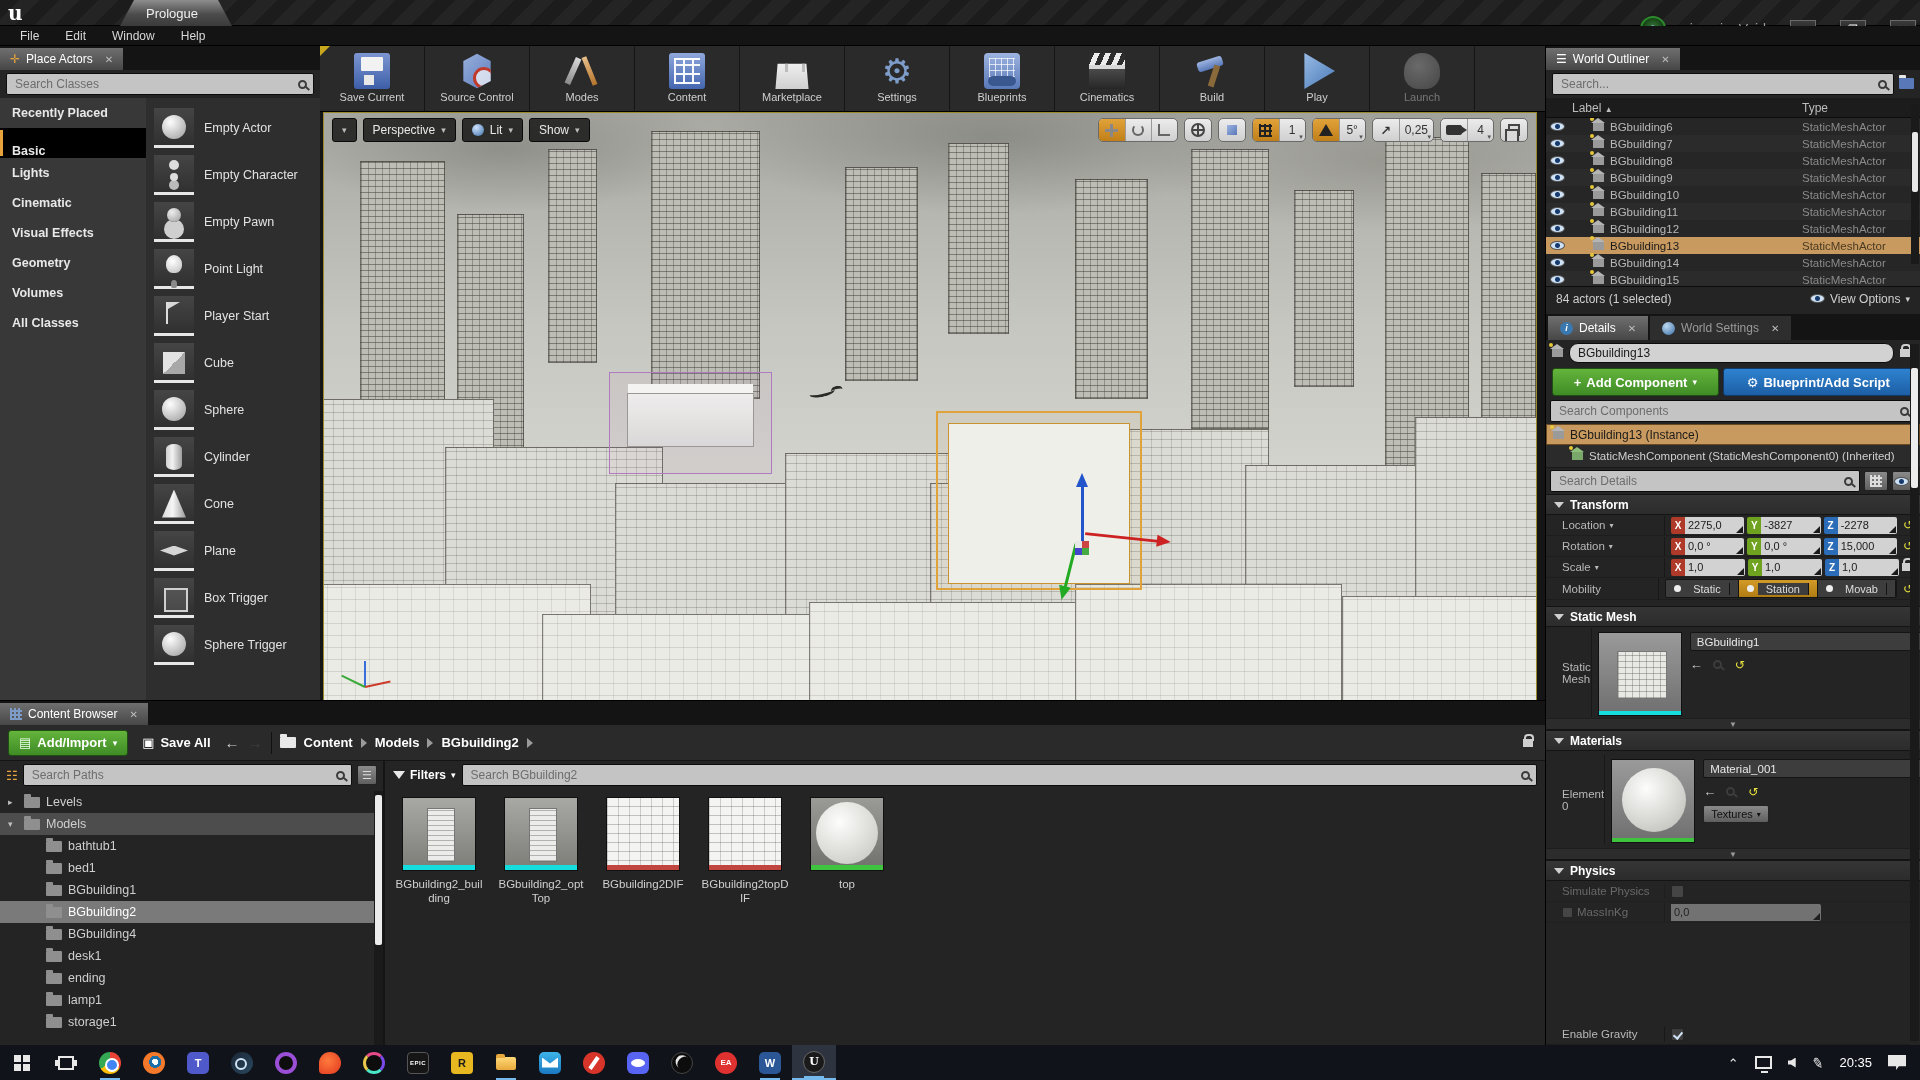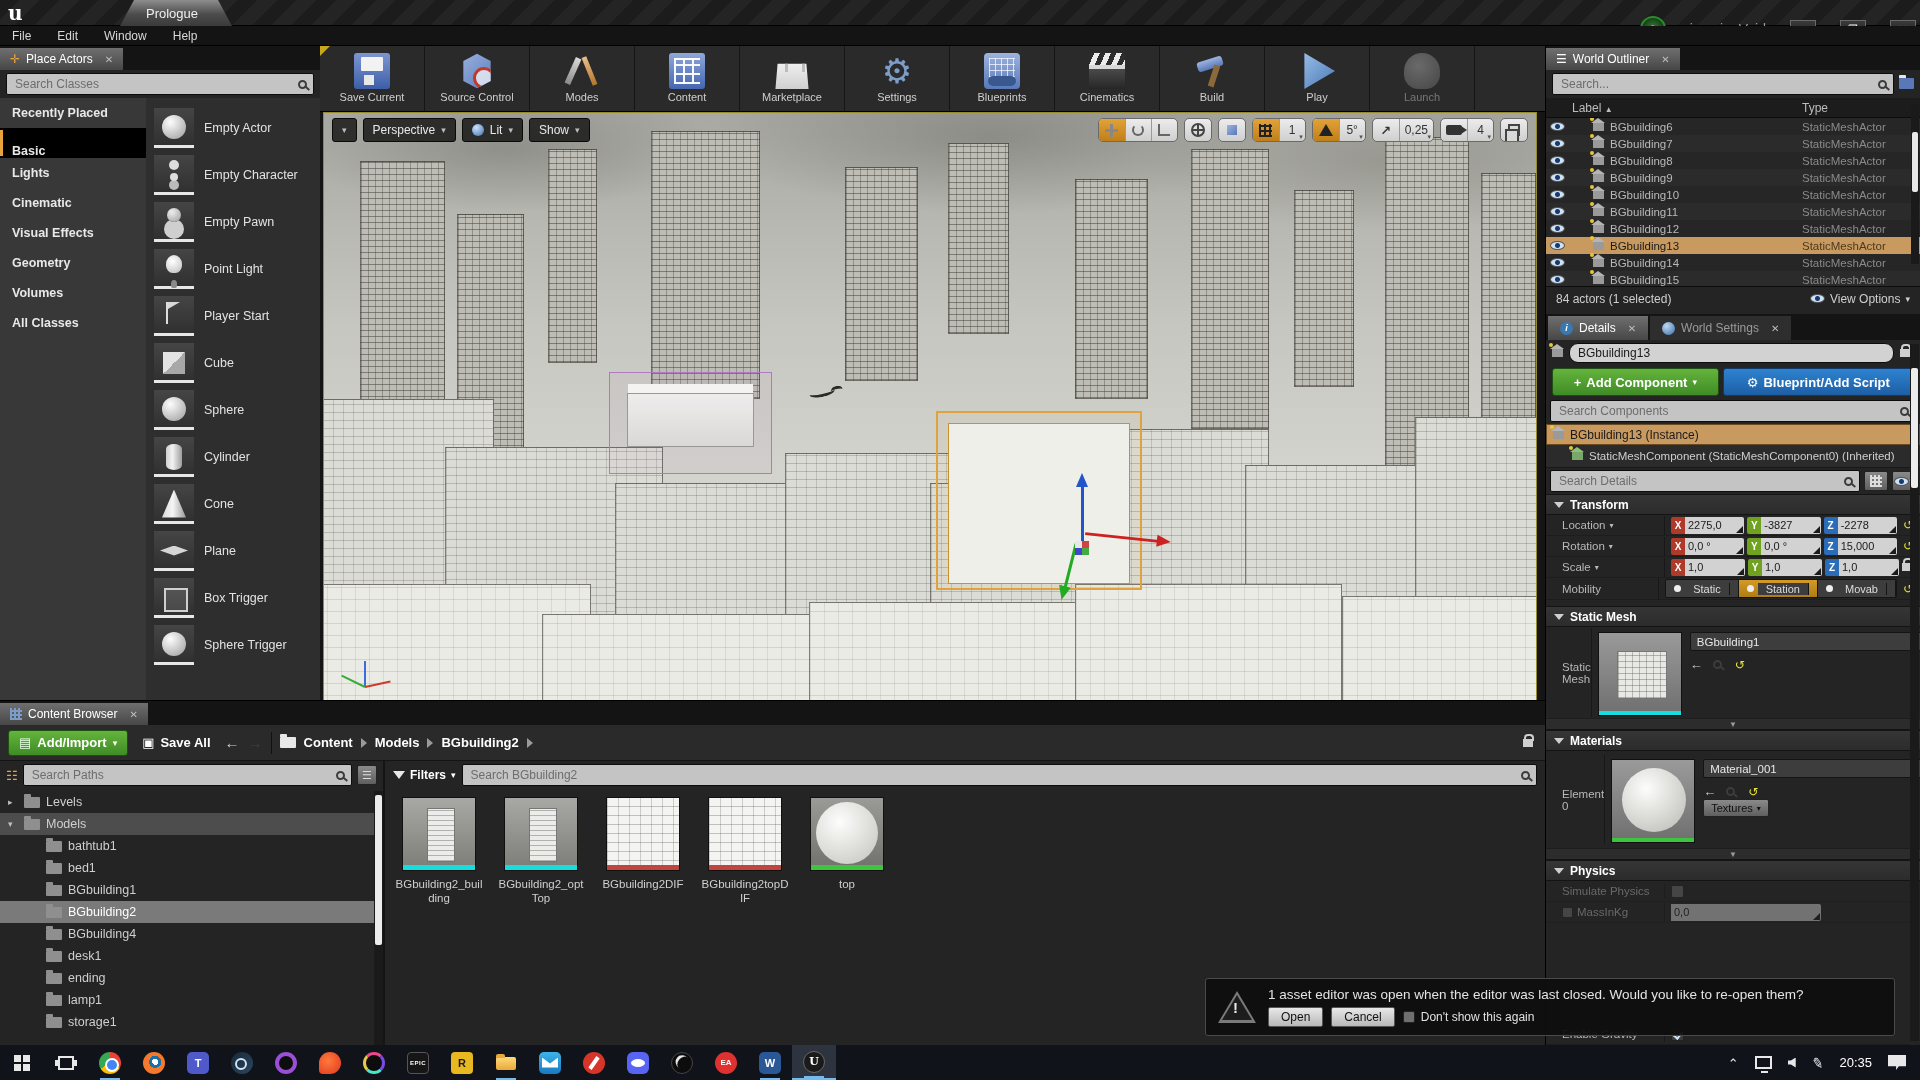--- a/index.html
+++ b/index.html
@@ -15,21 +15,21 @@
     background:linear-gradient(#8d8d8d,#4c4c4c 55%,#3a3a3a);color:#f0f0f0;border-radius:0 0 0 0;
     clip-path:polygon(0 100%,14px 0,calc(100% - 14px) 0,100% 100%);font-size:13px;}
   .tb-right{position:absolute;right:4px;top:16px;height:26px;display:flex;align-items:center;gap:24px;}
   .avatar{width:26px;height:26px;border-radius:50%;background:radial-gradient(circle at 50% 45%,#3a7a3a,#103a10 70%);
     border:2px solid #2d8a2d;display:flex;align-items:center;justify-content:center;}
   .avatar i{width:12px;height:8px;background:#7fb2d9;clip-path:polygon(0 40%,50% 0,100% 40%,50% 80%);}
   .username{color:#9a9a9a;font-size:14px;}
   .winbtn{width:26px;height:18px;border:1px solid #6a6a6a;background:linear-gradient(#3a3a3a,#1d1d1d);
     color:#eee;display:flex;align-items:center;justify-content:center;font-size:11px;font-weight:bold;}
   
-  .menubar{position:absolute;left:0;top:26px;width:1920px;height:20px;background:#141414;display:flex;align-items:center;gap:26px;padding-left:12px;border-bottom:1px solid #000;}
+  .menubar{position:absolute;left:0;top:26px;width:1920px;height:20px;background:#141414;display:flex;align-items:center;gap:26px;padding-left:20px;border-bottom:1px solid #000;}
   .menu-item{color:#d8d8d8;font-size:12px;}
 
   
   .left-panel{position:absolute;left:0;top:46px;width:320px;height:664px;background:#242424;}
   .panel-tabrow{height:24px;background:#141414;display:flex;align-items:flex-end;}
   .panel-tab{height:22px;background:linear-gradient(#6f6f6f,#474747);color:#fff;display:flex;align-items:center;gap:6px;padding:0 10px;font-size:12px;}
   .tab-x{color:#bdbdbd;font-size:10px;margin-left:6px;}
   .searchrow{height:28px;padding:3px 6px;background:#242424;}
   .searchbox{width:100%;height:22px;background:#c4c4c4;border:1px solid #0c0c0c;border-radius:2px;display:flex;align-items:center;padding:0 6px;}
   .searchbox input{flex:1;border:none;background:transparent;font-size:12px;color:#222;outline:none;font-family:inherit;}
@@ -209,21 +209,21 @@
   .dot{width:7px;height:7px;border-radius:50%;background:#eee;}
   .thumbbox{width:84px;height:84px;background:linear-gradient(#9a9a9a,#6f6f6f);border:1px solid #111;position:relative;flex:none;}
   .thumbbox .bar{position:absolute;left:0;right:0;bottom:0;height:4px;}
   .thumbbox.mesh::before{content:'';position:absolute;left:18px;top:18px;width:48px;height:46px;background:#e8e8e4;border:1px solid #777;
      background-image:repeating-linear-gradient(0deg,rgba(90,90,85,.4) 0 1px,transparent 1px 6px),repeating-linear-gradient(90deg,rgba(90,90,85,.35) 0 1px,transparent 1px 7px);}
   .thumbbox.sphere::before{content:'';position:absolute;left:10px;top:8px;width:64px;height:64px;border-radius:50%;background:radial-gradient(circle at 38% 32%,#fdfdfc,#b8b8b2);}
   .dd{height:19px;background:#3d3d3d;border:1px solid #141414;border-radius:2px;color:#e8e8e8;display:flex;align-items:center;justify-content:space-between;padding:0 6px;font-size:11.5px;width:236px;}
   .dd .caret{color:#aaa;font-size:9px;}
   .mini-icons{display:flex;gap:10px;align-items:center;margin-top:6px;color:#cfcfcf;}
   .arrow-l{font-size:13px;color:#cfcfcf;}
-  .texbtn{height:18px;background:linear-gradient(#8a8a8a,#5f5f5f);border:1px solid #222;border-radius:2px;color:#111;display:flex;align-items:center;gap:4px;padding:0 7px;font-size:11px;width:max-content;}
+  .texbtn{height:18px;margin-top:6px;background:linear-gradient(#8a8a8a,#5f5f5f);border:1px solid #222;border-radius:2px;color:#111;display:flex;align-items:center;gap:4px;padding:0 7px;font-size:11px;width:max-content;}
   .expander{height:11px;background:#2c2c2c;border-bottom:1px solid #141414;display:flex;align-items:center;justify-content:center;color:#9a9a9a;font-size:8px;}
   .cb{width:13px;height:13px;background:#6f6f6f;border:1px solid #222;border-radius:2px;}
   .cb.checked{background:#3d3d3d;position:relative;}
   .cb.checked::after{content:'';position:absolute;left:3px;top:1px;width:4px;height:7px;border-right:2px solid #cfe2f5;border-bottom:2px solid #cfe2f5;transform:rotate(40deg);}
   .det-scroll{position:absolute;right:1px;top:30px;width:9px;bottom:4px;background:#1a1a1a;}
   .det-scroll i{position:absolute;left:1px;right:1px;top:24px;height:120px;background:#ececec;border-radius:2px;}
   .dim{opacity:.45;}
 
   
   .cbrowser{position:absolute;left:0;top:700px;width:1545px;height:345px;background:#242424;border-top:1px solid #000;}
@@ -1209,34 +1209,20 @@
           <span class="vo">
             <span class="eye" style="margin:0"></span>
             <span>View Options</span>
             <span style="font-size:9px">▾</span>
           </span>
         </div>
       </div>
     </div>
   </div>
 
-  <div class="toast">
-    <span class="warn"></span>
-    <div class="toast-body">
-      <span class="toast-msg">1 asset editor was open when the editor was last closed. Would you like to re-open them?</span>
-      <div class="toast-actions">
-        <div class="toast-btn">Open</div>
-        <div class="toast-btn">Cancel</div>
-        <span class="toast-check">
-          <span class="cb" style="width:12px;height:12px"></span>
-          <span>Don't show this again</span>
-        </span>
-      </div>
-    </div>
-  </div>
 
   <div class="taskbar">
     <div class="tb-slot">
         <span class="win-logo"></span>
       </div>
     <div class="tb-slot">
         <span class="taskview"></span>
       </div>
     <div style="display:flex">
 

